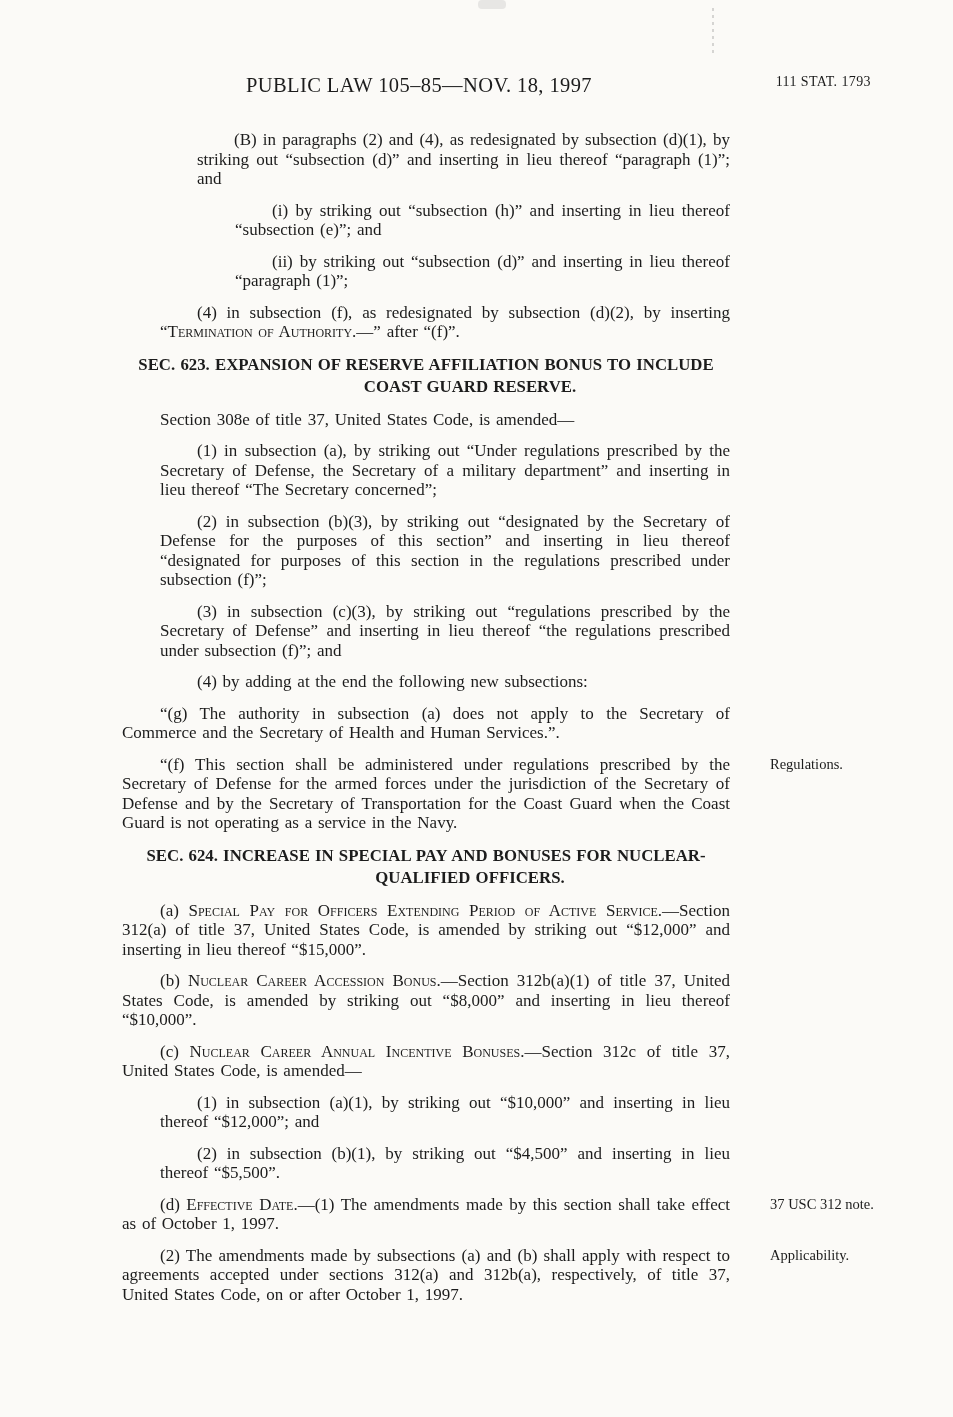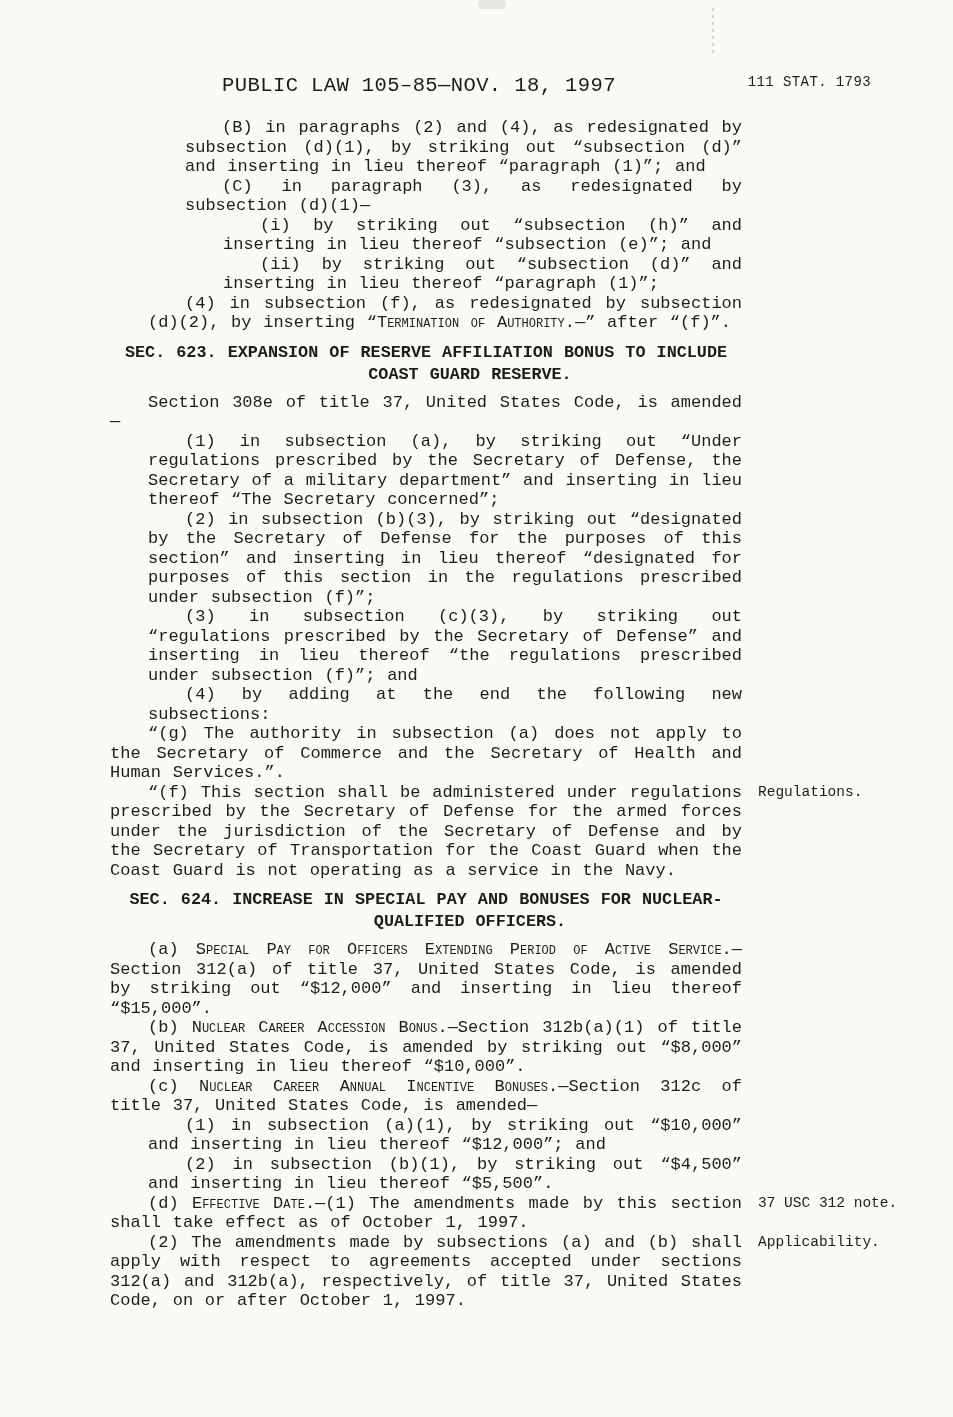--- a/index.html
+++ b/index.html
@@ -1,21 +1,21 @@
 <!DOCTYPE html>
 <html><head>
 <meta charset="utf-8">
 <style>
   html, body { margin: 0; padding: 0; background: #e9e7e2; }
   .page {
     position: relative;
     width: 953px;
     height: 1417px;
     background: #fbfaf7;
-    font-family: Liberation Mono, monospace;
+    font-family: Liberation Serif, serif;
     color: #1c1c1c;
     overflow: hidden;
   }
   
   .header-law {
     position: absolute;
     top: 74px;
     left: 419px;
     transform: translateX(-50%);
     font-size: 20.5px;
@@ -54,21 +54,21 @@
   .content {
     position: absolute;
     top: 118px;
     left: 110px;
     width: 632px;
     font-size: 17px;
     line-height: 19.5px;
     text-align: justify;
     word-spacing: 1.5px;
   }
-  .content p { margin: 0; }
+  .content p { margin: 12px; }
   .l0 { text-indent: 38px; }
   .l1 { padding-left: 38px;  text-indent: 37px; }
   .l2 { padding-left: 75px;  text-indent: 37px; }
   .l3 { padding-left: 113px; text-indent: 37px; }
   .sc { font-variant: small-caps; }
   .rel { position: relative; }
   .sec-heading {
     font-size: 16.8px;
     font-weight: bold;
     margin: 9px 0 7px 0;
@@ -100,21 +100,20 @@
 
   <div class="artifact-smudge"></div>
   <div class="artifact-line"></div>
 
   <div class="header-law">PUBLIC LAW 105–85—NOV. 18, 1997</div>
   <div class="header-stat">111 STAT. 1793</div>
 
   <div class="content">
 
     <p class="l2">(B) in paragraphs (2) and (4), as redesignated by subsection (d)(1), by striking out “subsection (d)” and inserting in lieu thereof “paragraph (1)”; and</p>
-    <p class="l2">(C) in paragraph (3), as redesignated by subsection (d)(1)—</p>
     <p class="l3">(i) by striking out “subsection (h)” and inserting in lieu thereof “subsection (e)”; and</p>
     <p class="l3">(ii) by striking out “subsection (d)” and inserting in lieu thereof “paragraph (1)”;</p>
 
 
     <p class="l1"><span>(4) in subsection (f), as redesignated by subsection (d)(2), by inserting “</span><span class="sc">Termination of Authority.</span><span>—” after “(f)”.</span></p>
 
     <h2 class="sec-heading"><span class="line1">SEC. 623. EXPANSION OF RESERVE AFFILIATION BONUS TO INCLUDE</span><br><span class="cont">COAST GUARD RESERVE.</span></h2>
 
     <p class="l0">Section 308e of title 37, United States Code, is amended—</p>
     <p class="l1">(1) in subsection (a), by striking out “Under regulations prescribed by the Secretary of Defense, the Secretary of a military department” and inserting in lieu thereof “The Secretary concerned”;</p>

